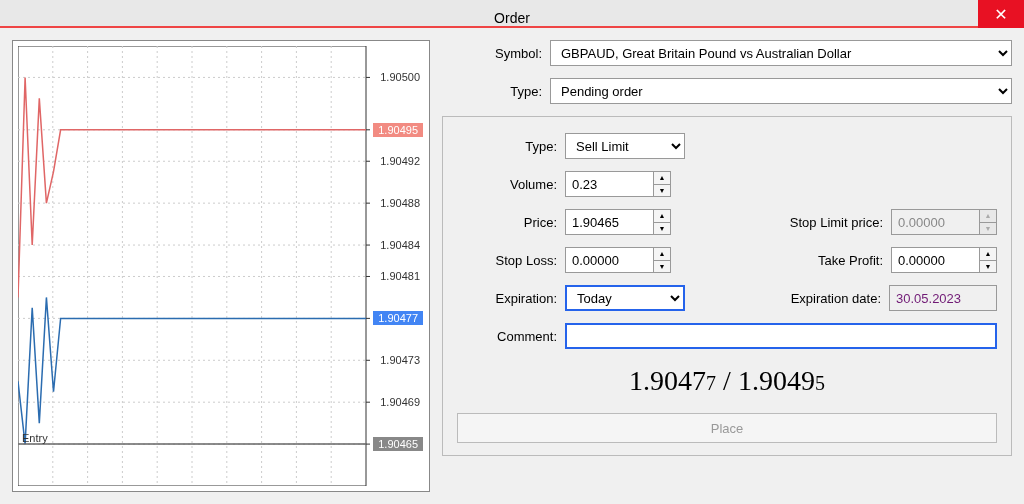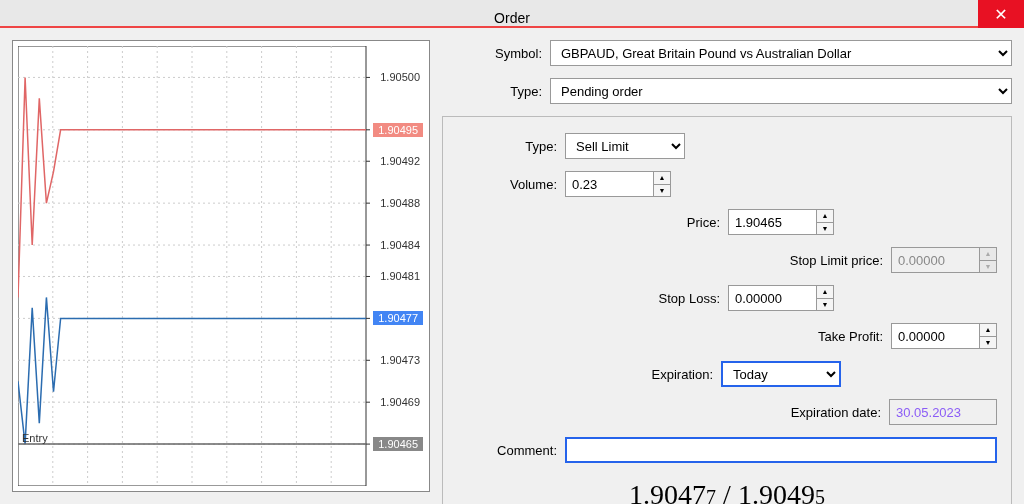--- a/index.html
+++ b/index.html
@@ -144,33 +144,32 @@
     align-items: center;
     justify-content: center;
     font-size: 7px;
     line-height: 1;
     background: #f5f5f5;
     cursor: pointer;
   }
   .spinner .btns div:first-child { border-bottom: 1px solid #999; }
   .spinner.disabled input { background: #f0f0f0; color: #888; }
   .spinner.disabled .btns div { background: #e8e8e8; color: #aaa; cursor: default; }
-  input.disabled { background: #f0f0f0; color: #8b5cf6; }
+  input.disabled { background: #f0f0f0; color: #701a75; }
   .fieldset {
     border: 1px solid #bbb;
     padding: 16px 14px 12px 14px;
     display: flex;
     flex-direction: column;
     gap: 12px;
   }
   .row-pair {
     display: flex;
     align-items: center;
     gap: 12px;
-    flex-direction: column;
   }
   .row-pair .col {
     display: flex;
     align-items: center;
     gap: 8px;
   }
   .expiration-select {
     border: 2px solid #2563eb;
     width: 120px;
   }

